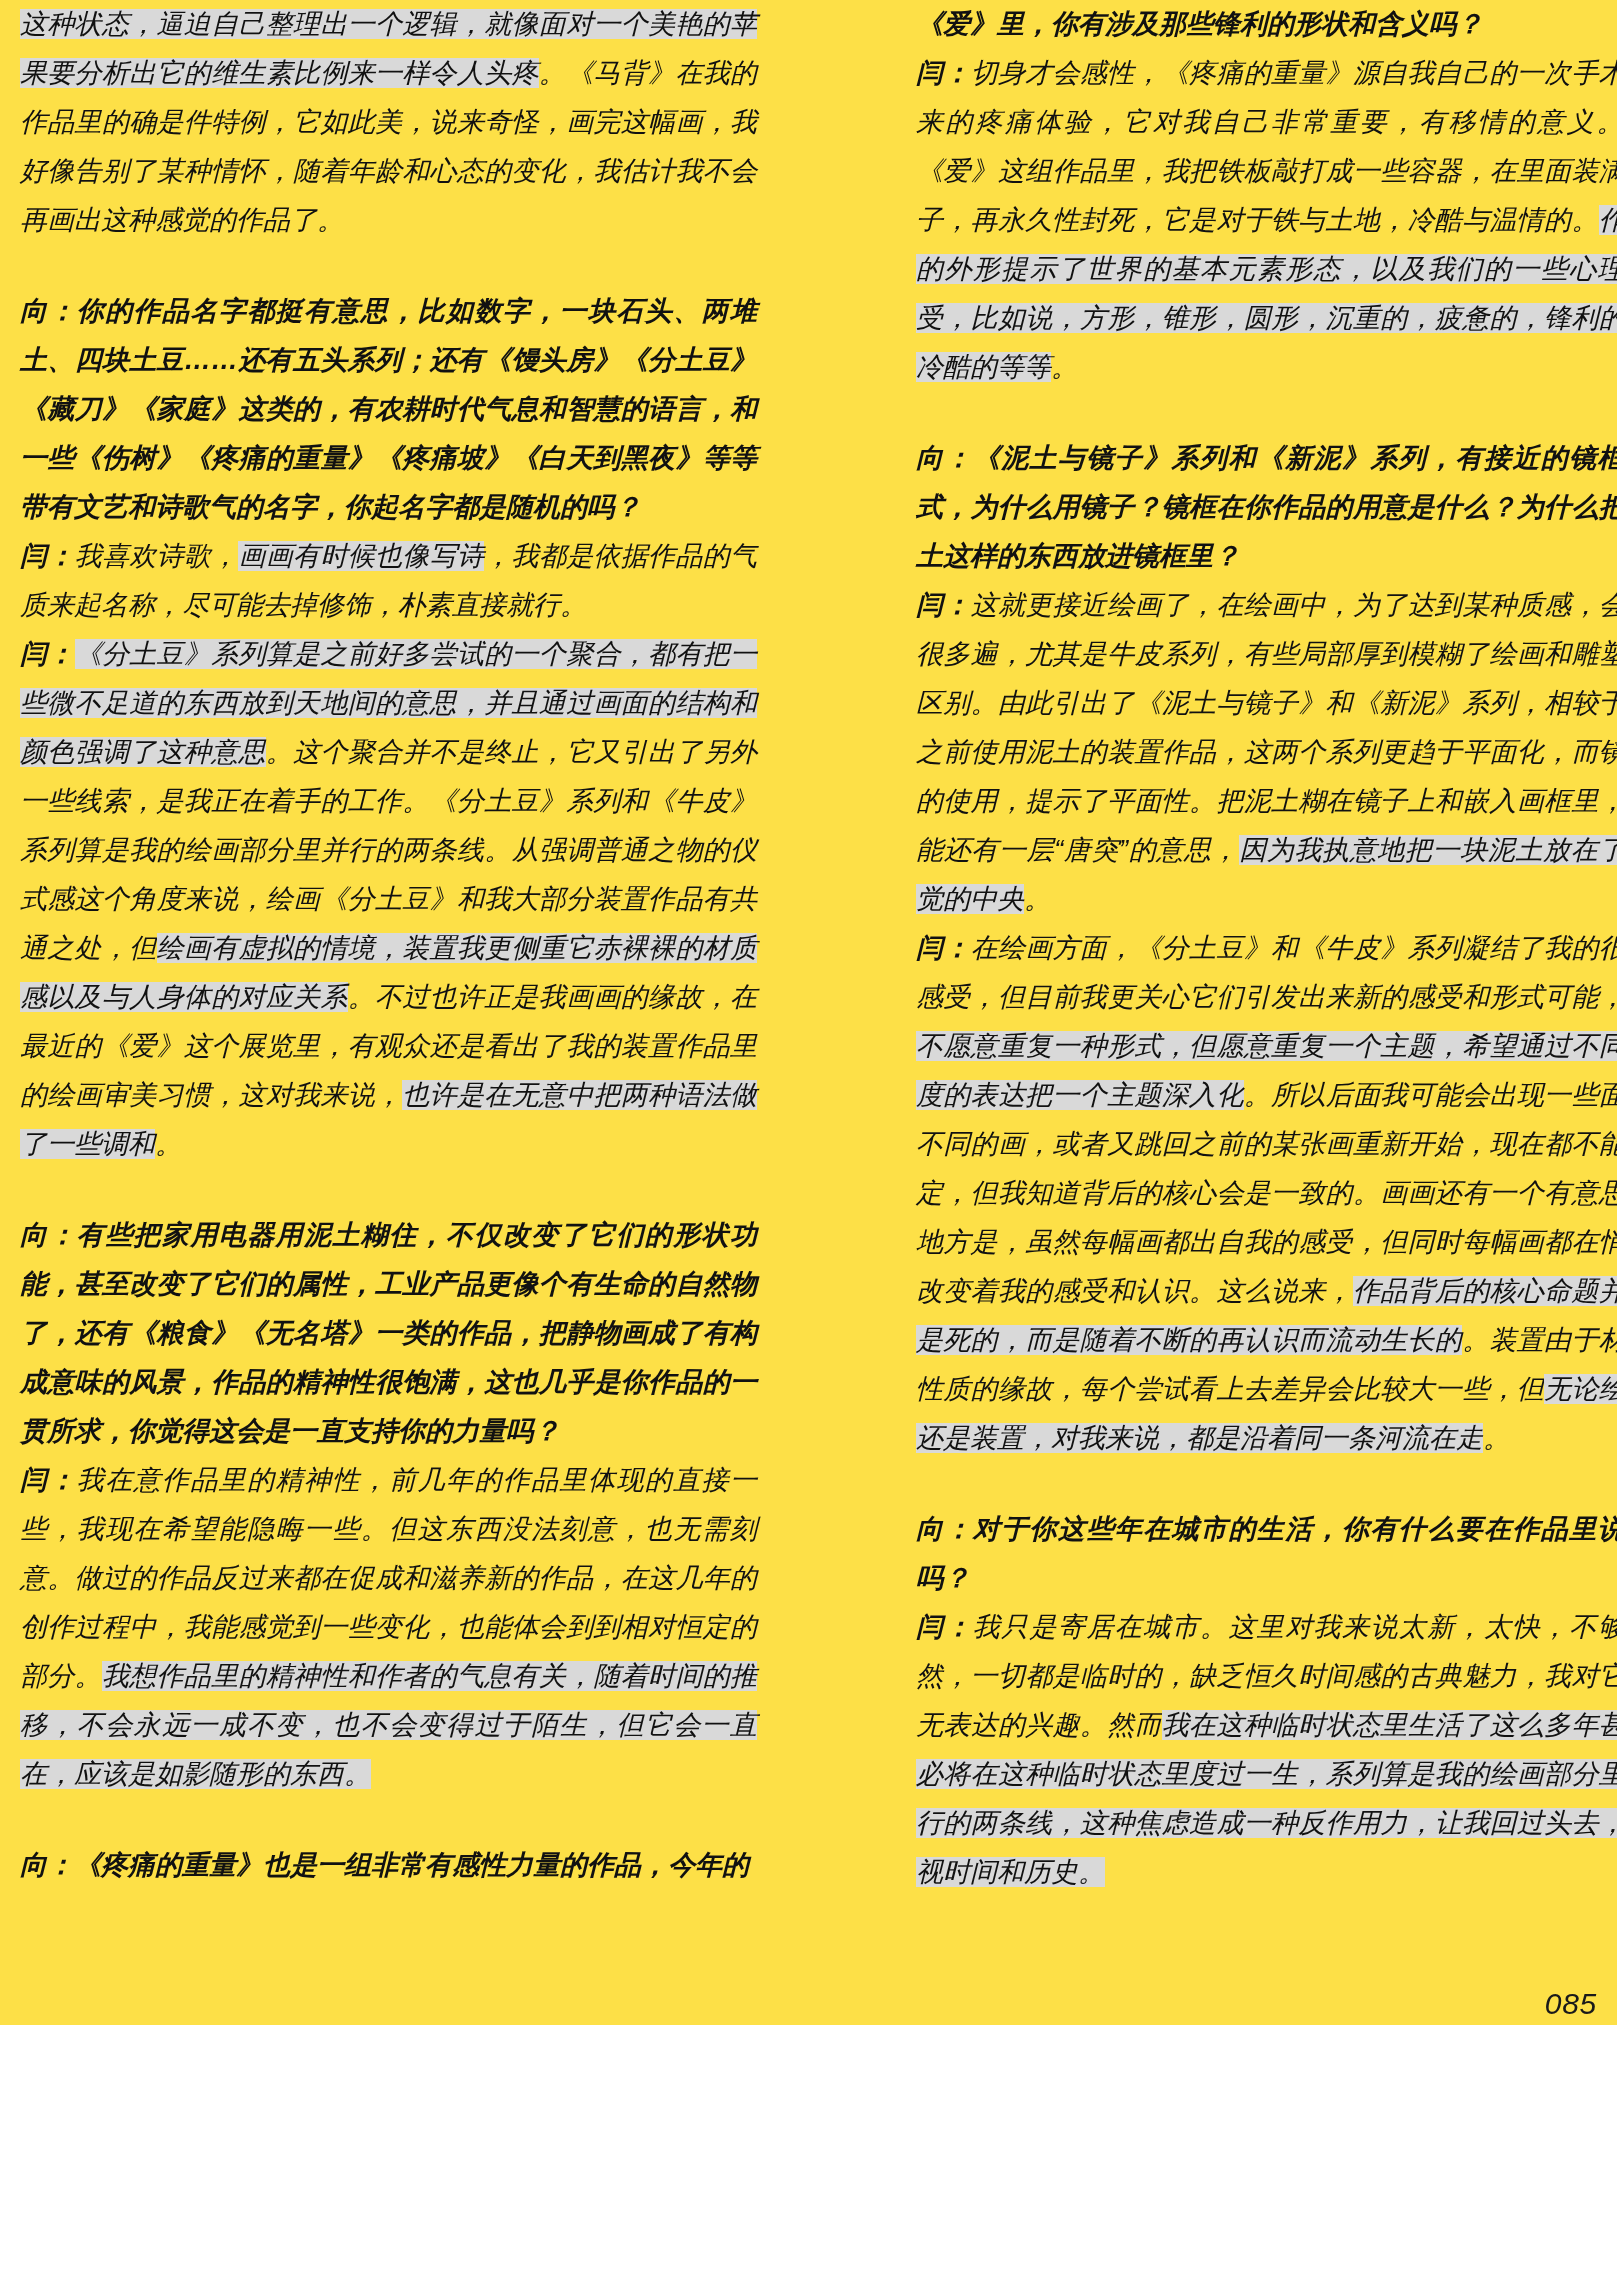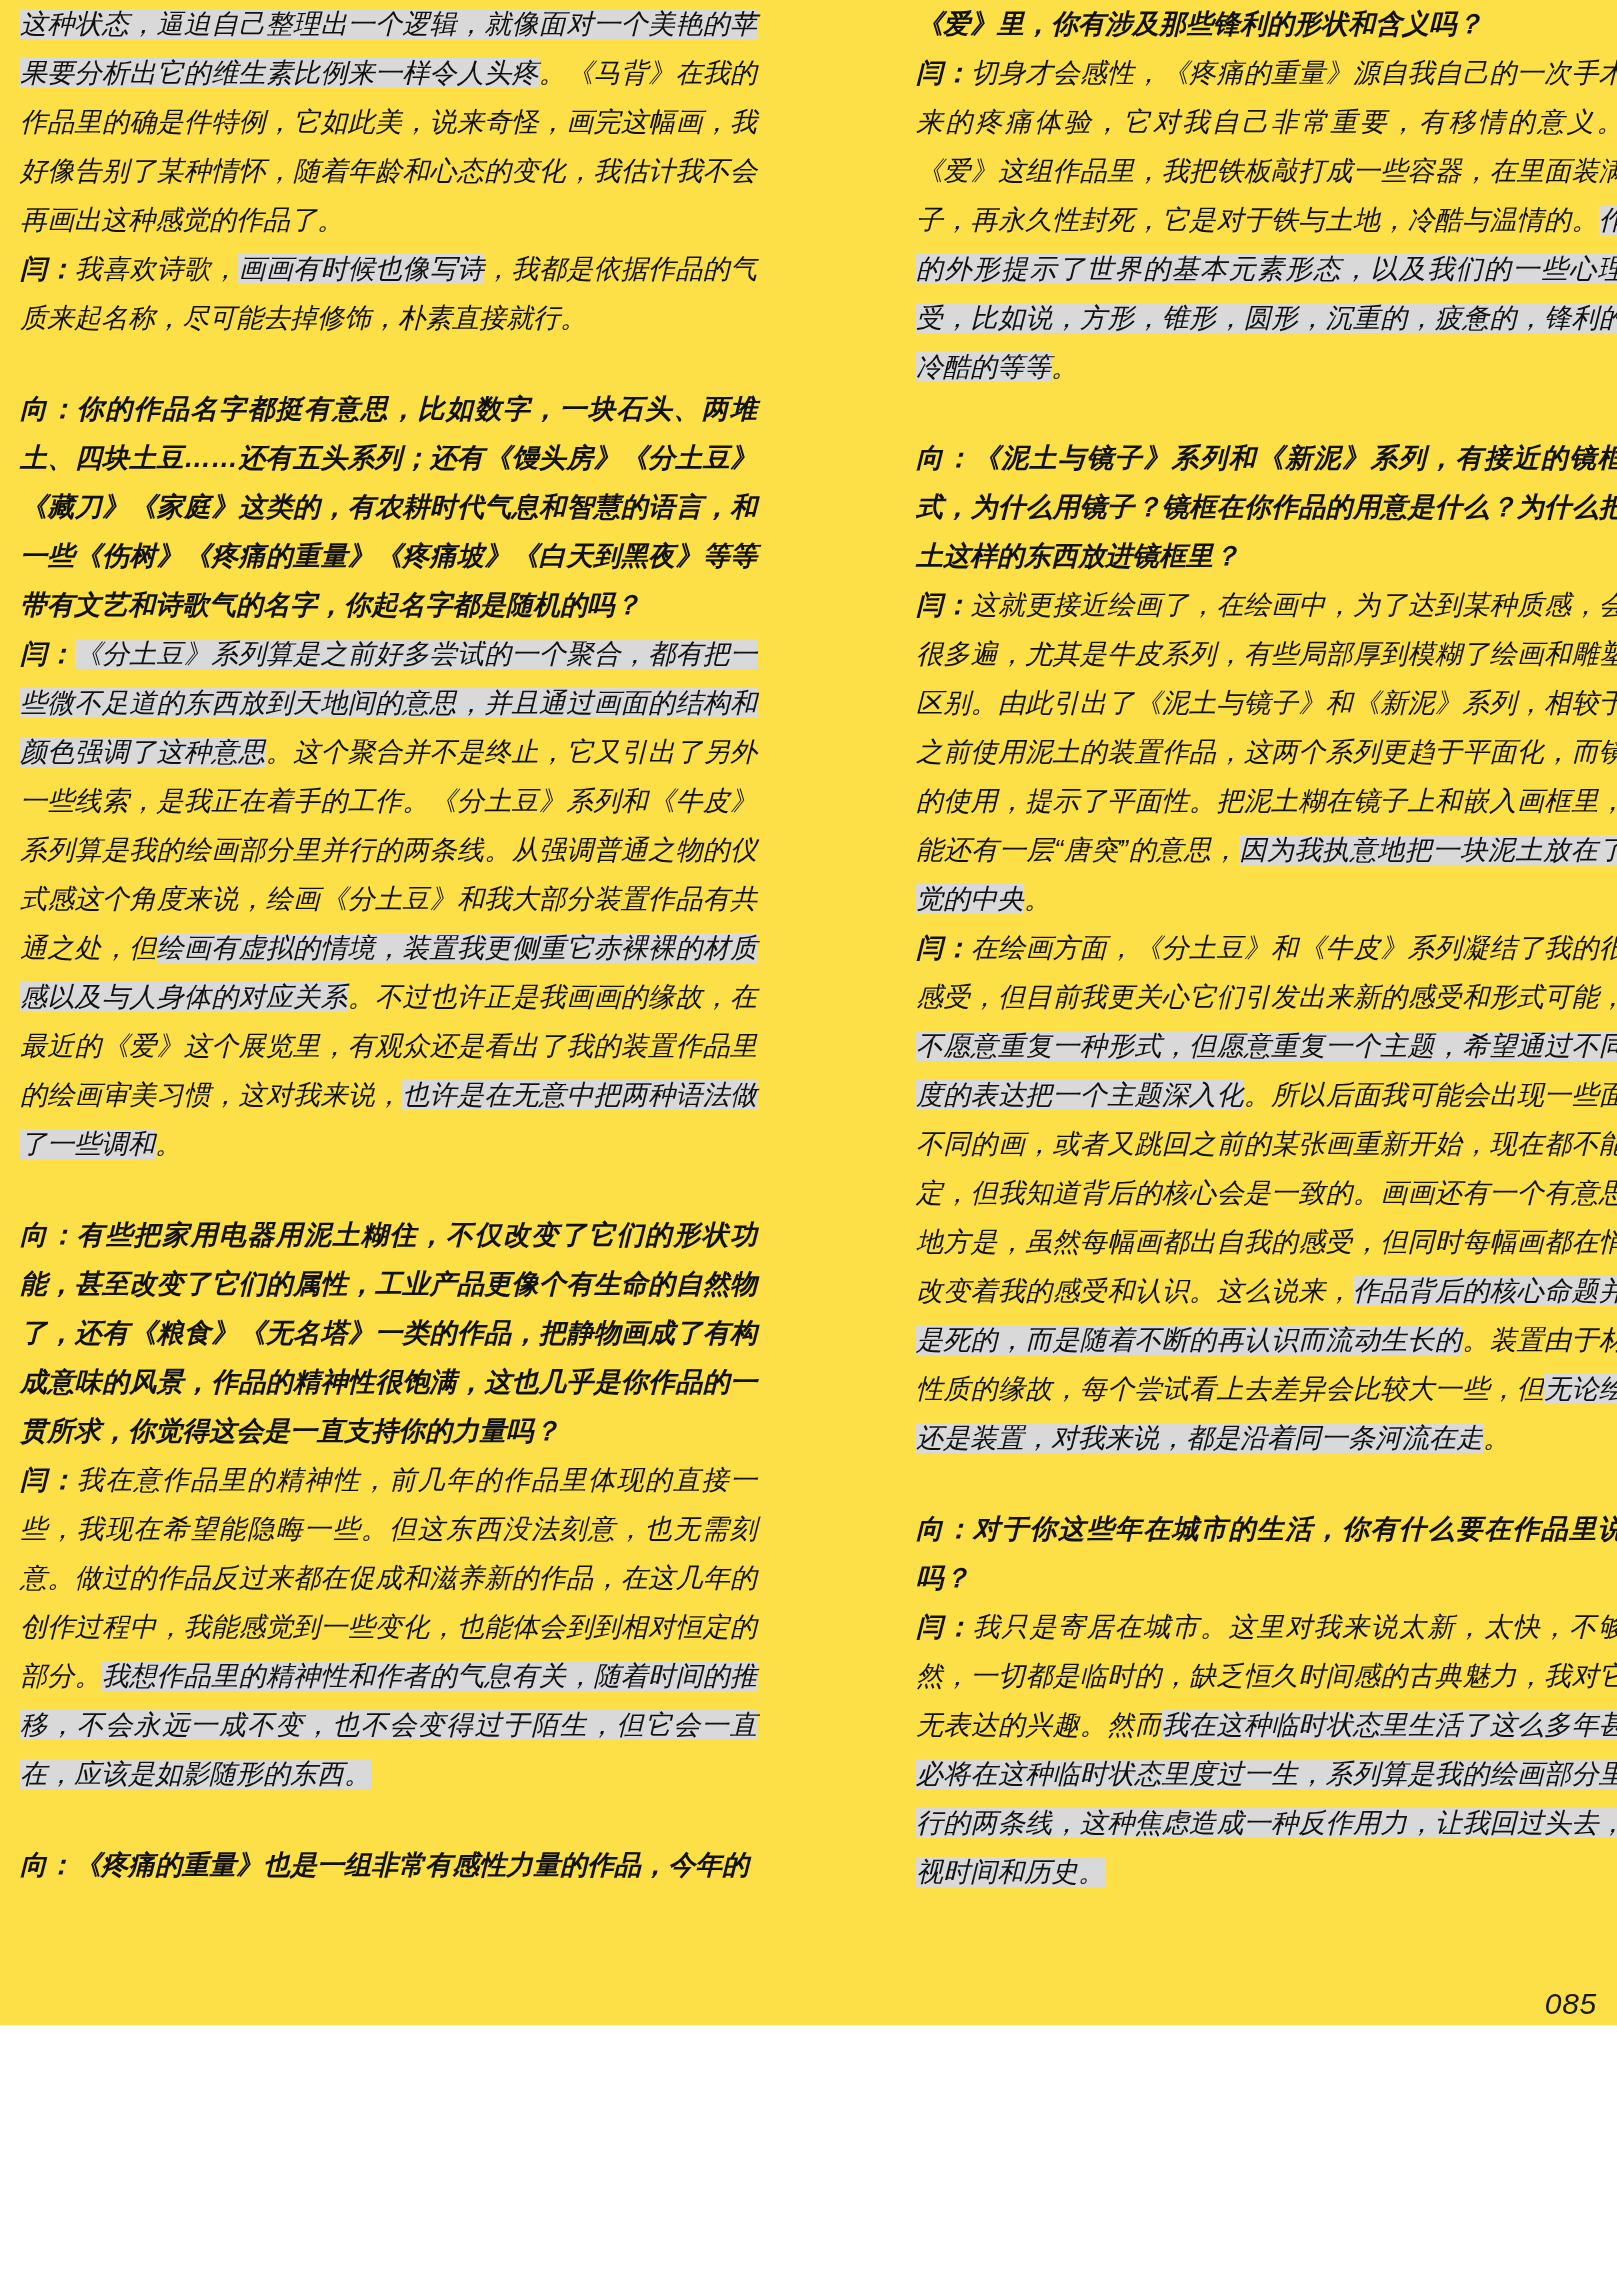--- a/index.html
+++ b/index.html
@@ -45,22 +45,22 @@
     letter-spacing: 0.7px;
     margin-top: 42px;
   }
 </style>
 </head>
 <body>
 
 <div class="page">
   <div class="column column-left">
       <p class="para answer"><span class="hl">这种状态，逼迫自己整理出一个逻辑，就像面对一个美艳的苹果要分析出它的维生素比例来一样令人头疼</span><span>。《马背》在我的作品里的确是件特例，它如此美，说来奇怪，画完这幅画，我好像告别了某种情怀，随着年龄和心态的变化，我估计我不会再画出这种感觉的作品了。</span></p>
+      <p class="para question gap"><span>向：你的作品名字都挺有意思，比如数字，一块石头、两堆土、四块土豆……还有五头系列；还有《馒头房》《分土豆》《藏刀》《家庭》这类的，有农耕时代气息和智慧的语言，和一些《伤树》《疼痛的重量》《疼痛坡》《白天到黑夜》等等带有文艺和诗歌气的名字，你起名字都是随机的吗？</span></p>
       <p class="para answer"><span class="speaker">闫：</span><span>我喜欢诗歌，</span><span class="hl">画画有时候也像写诗</span><span>，我都是依据作品的气质来起名称，尽可能去掉修饰，朴素直接就行。</span></p>
-      <p class="para question gap"><span>向：你的作品名字都挺有意思，比如数字，一块石头、两堆土、四块土豆……还有五头系列；还有《馒头房》《分土豆》《藏刀》《家庭》这类的，有农耕时代气息和智慧的语言，和一些《伤树》《疼痛的重量》《疼痛坡》《白天到黑夜》等等带有文艺和诗歌气的名字，你起名字都是随机的吗？</span></p>
       <p class="para answer"><span class="speaker">闫：</span><span class="hl">《分土豆》系列算是之前好多尝试的一个聚合，都有把一些微不足道的东西放到天地间的意思，并且通过画面的结构和颜色强调了这种意思</span><span>。这个聚合并不是终止，它又引出了另外一些线索，是我正在着手的工作。《分土豆》系列和《牛皮》系列算是我的绘画部分里并行的两条线。从强调普通之物的仪式感这个角度来说，绘画《分土豆》和我大部分装置作品有共通之处，但</span><span class="hl">绘画有虚拟的情境，装置我更侧重它赤裸裸的材质感以及与人身体的对应关系</span><span>。不过也许正是我画画的缘故，在最近的《爱》这个展览里，有观众还是看出了我的装置作品里的绘画审美习惯，这对我来说，</span><span class="hl">也许是在无意中把两种语法做了一些调和</span><span>。</span></p>
       <p class="para question gap"><span>向：有些把家用电器用泥土糊住，不仅改变了它们的形状功能，甚至改变了它们的属性，工业产品更像个有生命的自然物了，还有《粮食》《无名塔》一类的作品，把静物画成了有构成意味的风景，作品的精神性很饱满，这也几乎是你作品的一贯所求，你觉得这会是一直支持你的力量吗？</span></p>
       <p class="para answer"><span class="speaker">闫：</span><span>我在意作品里的精神性，前几年的作品里体现的直接一些，我现在希望能隐晦一些。但这东西没法刻意，也无需刻意。做过的作品反过来都在促成和滋养新的作品，在这几年的创作过程中，我能感觉到一些变化，也能体会到到相对恒定的部分。</span><span class="hl">我想作品里的精神性和作者的气息有关，随着时间的推移，不会永远一成不变，也不会变得过于陌生，但它会一直在，应该是如影随形的东西。</span></p>
       <p class="para question gap"><span>向：《疼痛的重量》也是一组非常有感性力量的作品，今年的</span></p>
     </div>
   <div class="column column-right">
       <p class="para question"><span>《爱》里，你有涉及那些锋利的形状和含义吗？</span></p>
       <p class="para answer"><span class="speaker">闫：</span><span>切身才会感性，《疼痛的重量》源自我自己的一次手术带来的疼痛体验，它对我自己非常重要，有移情的意义。在《爱》这组作品里，我把铁板敲打成一些容器，在里面装满麦子，再永久性封死，它是对于铁与土地，冷酷与温情的。</span><span class="hl">作品的外形提示了世界的基本元素形态，以及我们的一些心理感受，比如说，方形，锥形，圆形，沉重的，疲惫的，锋利的，冷酷的等等</span><span>。</span></p>
       <p class="para question gap"><span>向：《泥土与镜子》系列和《新泥》系列，有接近的镜框形式，为什么用镜子？镜框在你作品的用意是什么？为什么把泥土这样的东西放进镜框里？</span></p>
       <p class="para answer"><span class="speaker">闫：</span><span>这就更接近绘画了，在绘画中，为了达到某种质感，会画很多遍，尤其是牛皮系列，有些局部厚到模糊了绘画和雕塑的区别。由此引出了《泥土与镜子》和《新泥》系列，相较于我之前使用泥土的装置作品，这两个系列更趋于平面化，而镜框的使用，提示了平面性。把泥土糊在镜子上和嵌入画框里，可能还有一层“唐突”的意思，</span><span class="hl">因为我执意地把一块泥土放在了视觉的中央</span><span>。</span></p>

